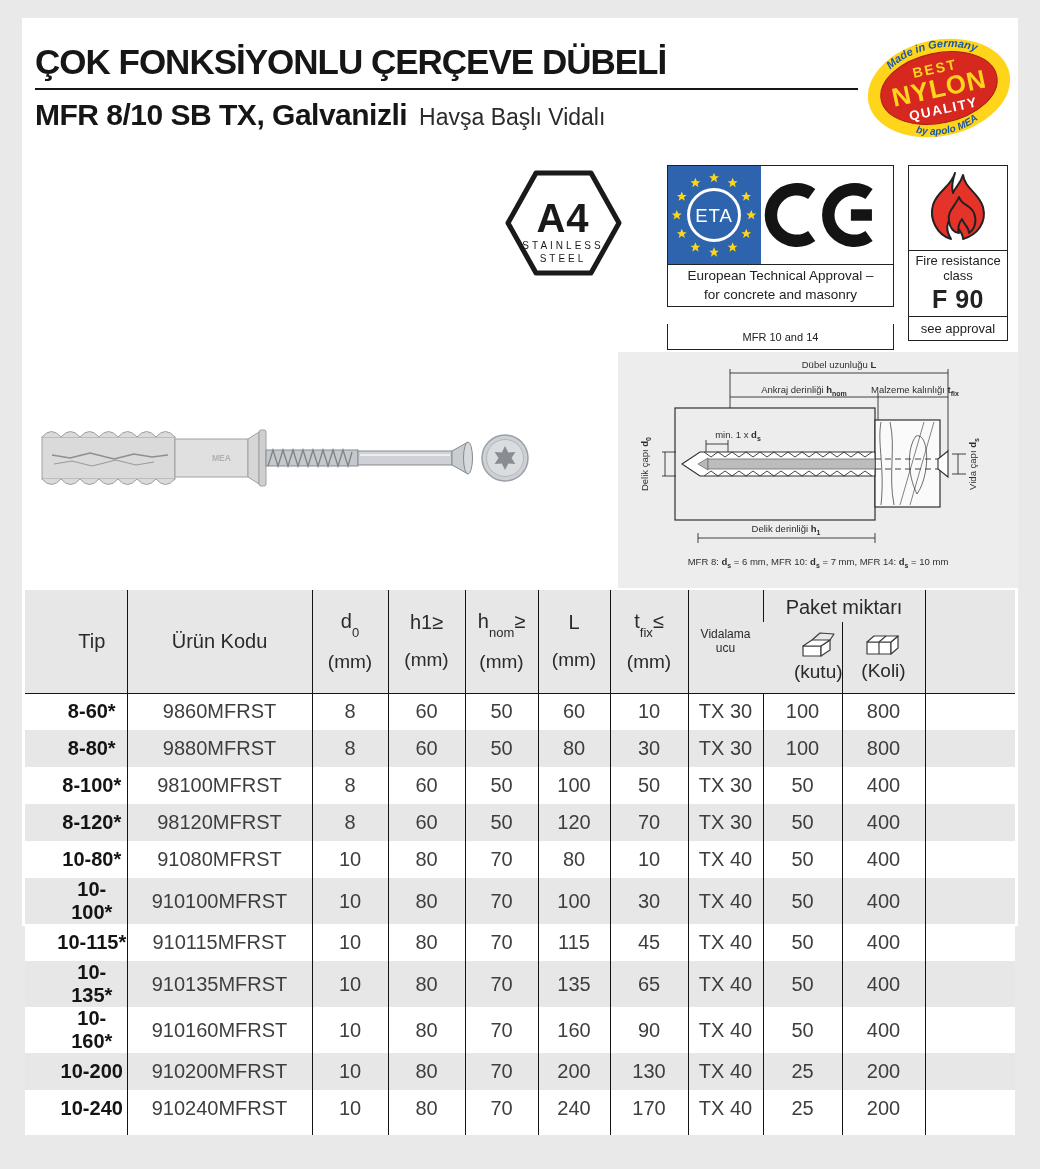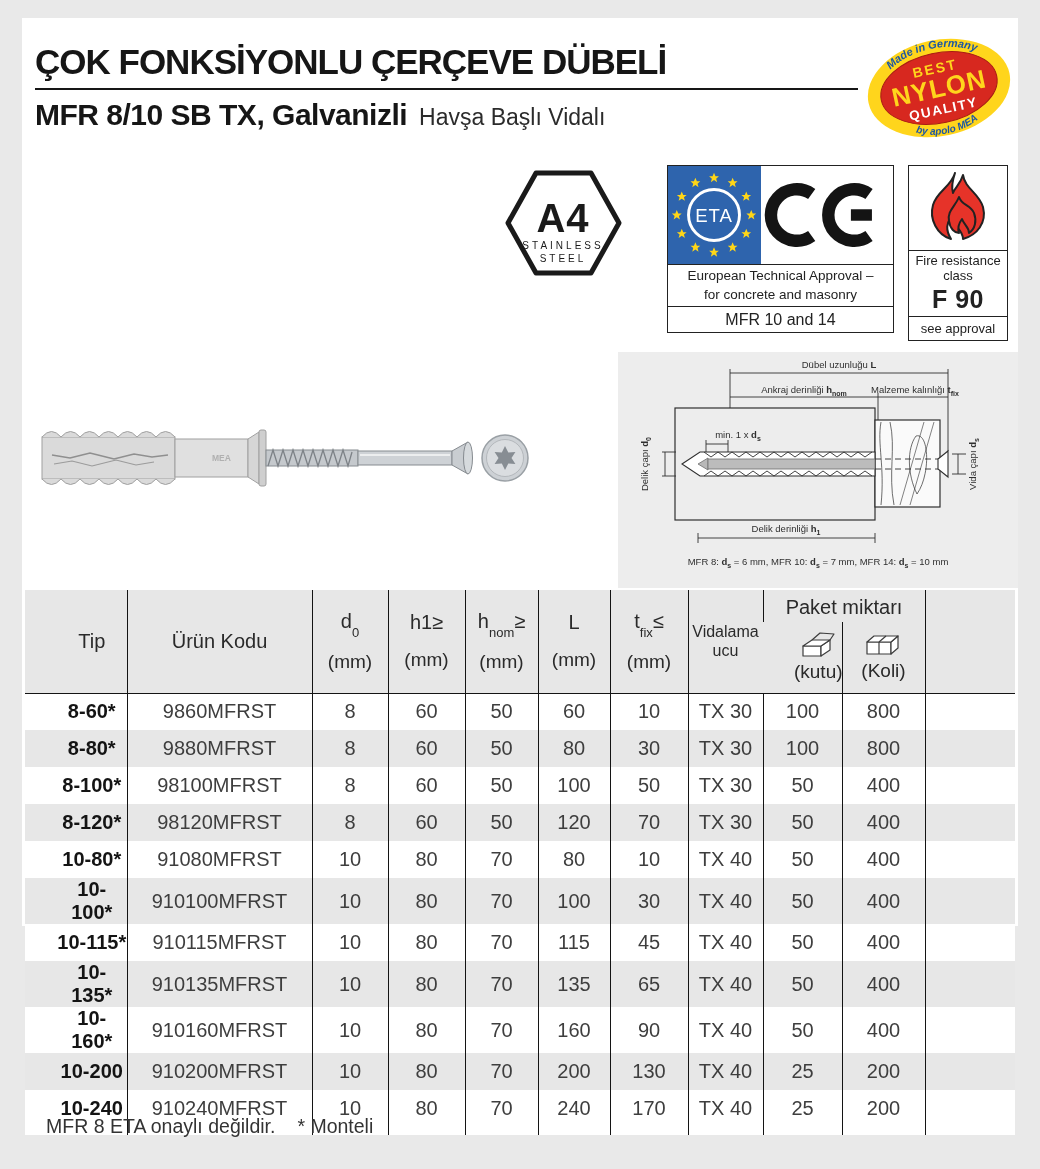--- a/index.html
+++ b/index.html
@@ -13,21 +13,21 @@
   .subtitle { font-size:30px; font-weight:700; letter-spacing:-0.5px; color:#161616; }
   .subtitle-note { font-size:23px; font-weight:400; color:#2b2b2b; }
 
   
   .a4-wrap { position:absolute; left:483px; top:150px; }
   .eta-block { position:absolute; left:645px; top:147px; width:227px; }
   .eta-icons { height:100px; border:1px solid #222; display:flex; }
   .eta-flag { width:93px; background:#2e64ad; }
   .eta-ce { flex:1; display:flex; align-items:center; justify-content:center; }
   .eta-desc { border:1px solid #222; border-top:none; height:42px; display:flex; flex-direction:column; justify-content:center; text-align:center; font-size:13.5px; color:#222; line-height:1.35; }
-  .eta-models { border:1px solid #222; border-top:none; height:26px; display:flex; align-items:center; justify-content:center; font-size:16px; color:#222; }
+  .eta-models { border:1px solid #222; border-top:none; height:26px; display:flex; align-items:center; justify-content:center; font-size:11px; color:#222;margin-top:17px; }
   .fire-block { position:absolute; left:886px; top:147px; width:100px; }
   .fire-icon { height:86px; border:1px solid #222; display:flex; align-items:center; justify-content:center; }
   .fire-text { border:1px solid #222; border-top:none; height:66px; display:flex; flex-direction:column; align-items:center; justify-content:center; font-size:13px; color:#222; line-height:1.15; }
   .fire-class { font-size:25px; font-weight:700; letter-spacing:0.5px; margin-top:1px; }
   .fire-note { border:1px solid #222; border-top:none; height:24px; display:flex; align-items:center; justify-content:center; font-size:13px; color:#222; }
 
   
   .product-wrap { position:absolute; left:10px; top:407px; }
   .diagram-wrap { position:absolute; left:596px; top:334px; width:400px; height:236px; background:#ededed; }
   .dg-text { font-family:"Liberation Sans", sans-serif; font-size:9.5px; fill:#2f2f2f; }
@@ -35,21 +35,21 @@
   .sub { font-size:7px; font-weight:bold; }
 
   
   .dtable-wrap { position:absolute; left:3px; top:572px; }
   table.dtable { border-collapse:collapse; table-layout:fixed; width:990px; }
   .dtable th, .dtable td { border-left:1px solid #141414; text-align:center; vertical-align:middle; font-weight:400; }
   .dtable th:first-child, .dtable td:first-child { border-left:none;padding-left:32px; }
   .dtable thead th { background:#e7e7e7; color:#2a2a2a; font-size:20px; border-bottom:1px solid #141414; }
   .hdr-stack { display:flex; flex-direction:column; align-items:center; gap:15px; }
   .hdr-unit { font-size:19px; }
-  .hdr-small { font-size:16px; line-height:1.2; }
+  .hdr-small { font-size:12px; line-height:1.2; }
   .group-th { height:32px; font-size:21px; border-bottom:none !important; padding-top:6px; vertical-align:top !important; }
   .pk-th { height:71px; }
   .pk-stack { display:flex; flex-direction:column; align-items:center; gap:4px; }
   sub.hsub { font-size:13px; position:relative; top:4px; }
   .dtable tbody td { height:37px; font-size:20px; color:#3e3e3e; background:#ffffff; }
   .dtable tbody tr.alt td { background:#e7e7e7; }
   .dtable tbody td.tip { font-weight:700; color:#141414; }
   .dtable tfoot td { height:8px; background:#ffffff; }
   .footer-note { position:absolute; left:24px; top:1097px; display:flex; gap:22px; font-size:19.5px; color:#333; }
 
@@ -480,18 +480,14 @@
             <td></td>
             <td></td>
             <td></td>
             <td></td>
             <td></td>
         </tr>
       </tfoot>
     </table>
   </div>
 
-  <div class="footer-note">
-    <span>MFR 8 ETA onaylı değildir.</span>
-    <span>* Monteli</span>
-  </div>
 
 </div>
 
 </body></html>

